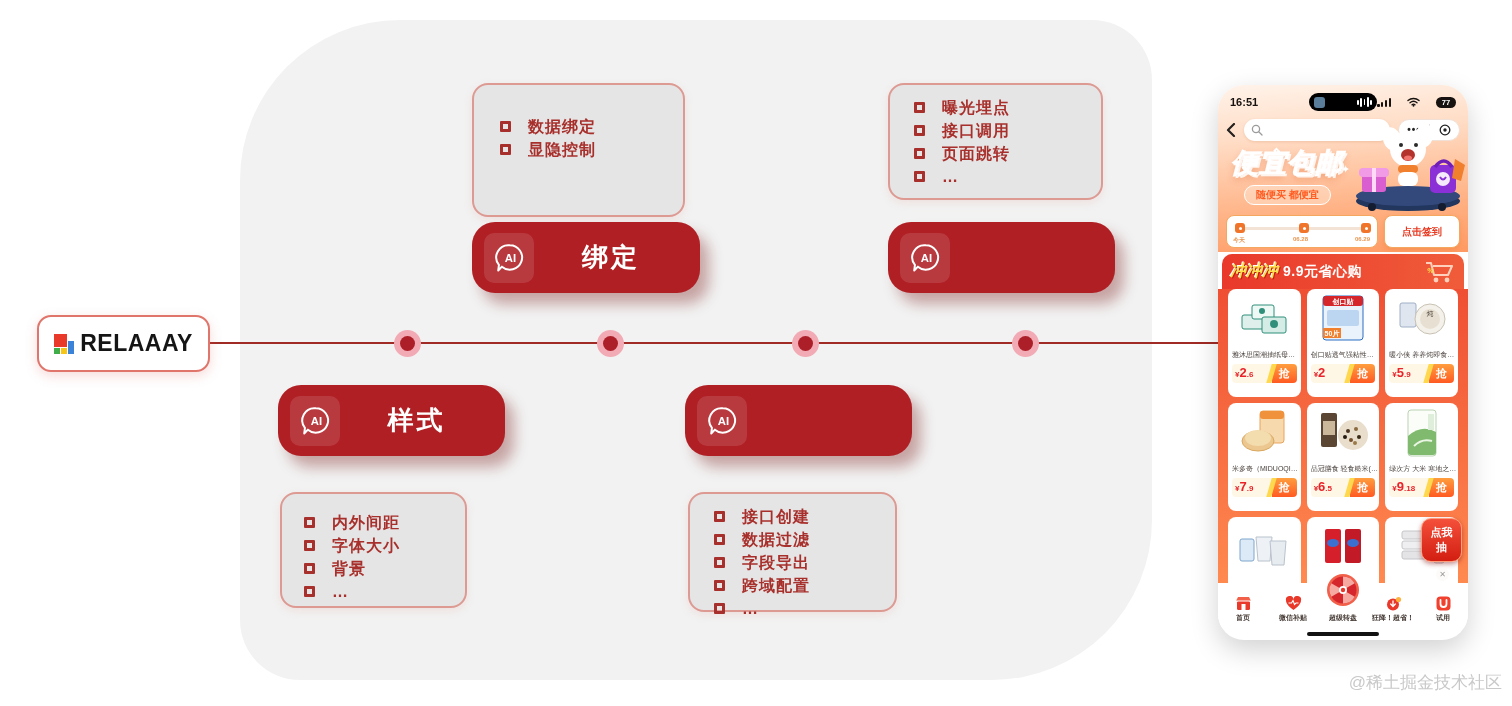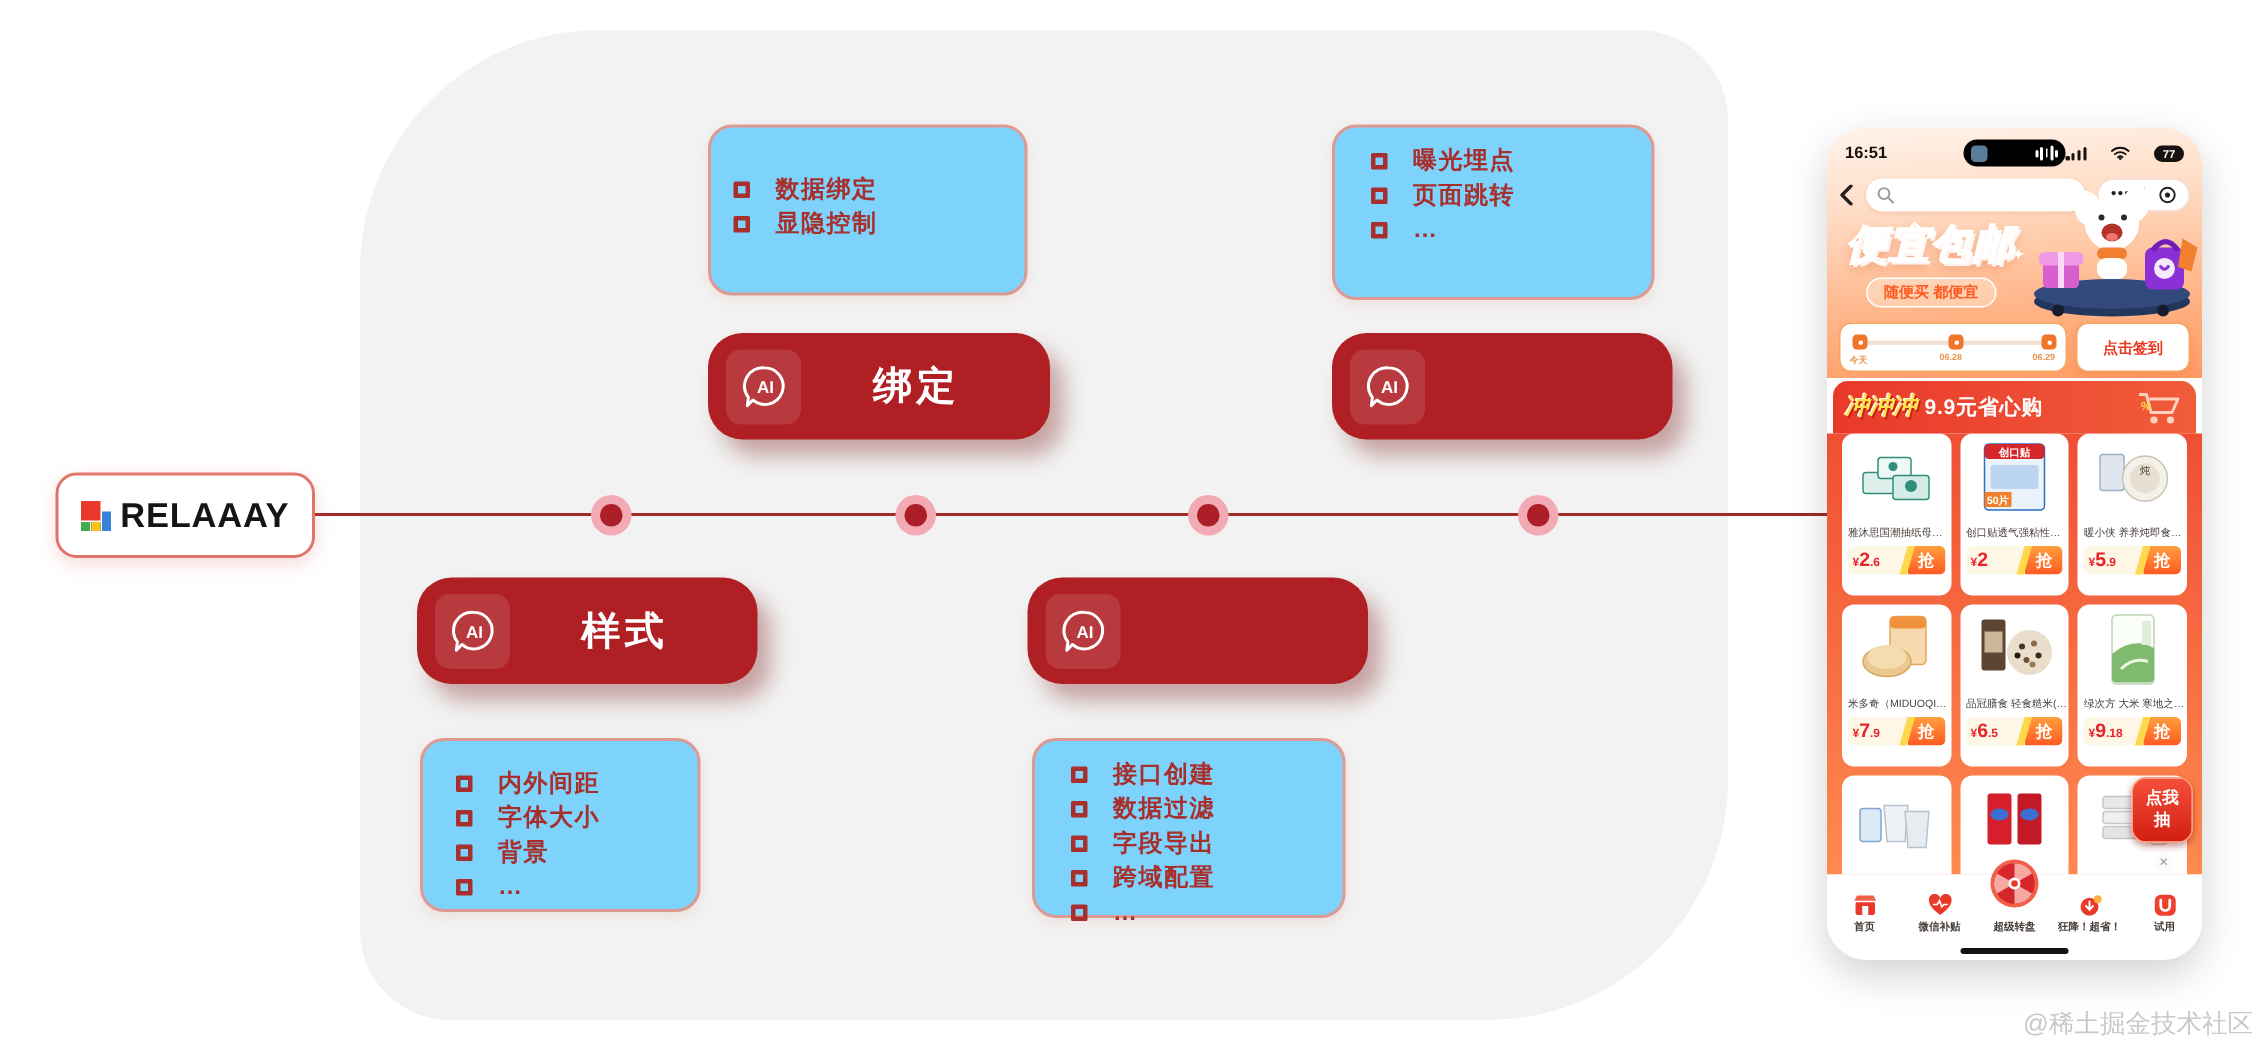--- a/index.html
+++ b/index.html
@@ -25,21 +25,21 @@
 
   
   .node-btn { position:absolute; height:71px; background:#b01f24; border-radius:23px;
               display:flex; align-items:center; padding:0 12px;
               box-shadow:9px 11px 14px rgba(125,38,33,.38); z-index:3; }
   .ai-tile { width:50px; height:50px; background:rgba(255,255,255,.12); border-radius:10px;
              display:grid; place-items:center; flex:0 0 auto; }
   .node-label { flex:1; text-align:center; color:#fff; font-size:26px; font-weight:700; letter-spacing:3px; }
 
   
-  .box-list { position:absolute; background:#7dd3fc; border:2px solid #dd9a93; border-radius:16px;
+  .box-list { position:absolute; background:#e5e5e5; border:2px solid #dd9a93; border-radius:16px;
               box-shadow:0 3px 8px rgba(220,150,140,.18); z-index:3; }
   .chk-row { display:flex; align-items:center; gap:17px; color:#a8302c; font-size:16px;
              font-weight:600; letter-spacing:1px; line-height:23px; }
   .chk { width:11px; height:11px; border:3px solid #a8302c; border-radius:1px; flex:0 0 auto; }
 
   
   .phone { position:absolute; left:1218px; top:85px; width:250px; height:555px; background:#fff;
            border-radius:26px; overflow:hidden; box-shadow:0 10px 28px rgba(0,0,0,.18); z-index:5; }
   .p-top { position:absolute; top:0; left:0; right:0; height:167px;
            background:linear-gradient(175deg,#fff3ea 0%,#ffddc6 30%,#ffb183 72%,#ff9a63 100%); }
@@ -142,35 +142,39 @@
     <svg width="20" height="20" viewBox="0 0 20 20">
       <rect x="0" y="0" width="13" height="13" fill="#e8392b"></rect>
       <rect x="0" y="14" width="6" height="6" fill="#3fae4a"></rect>
       <rect x="7" y="14" width="6" height="6" fill="#f5c built"></rect>
       <rect x="7" y="14" width="6" height="6" fill="#f5c518"></rect>
       <rect x="14" y="7" width="6" height="13" fill="#3b82d9"></rect>
     </svg>
     <span class="logo-text">RELAAAY</span>
   </div>
 
-  <div class="box-list" style="left:472px; top:83px; width:213px; height:114px; padding:30px 0 0 15px;font-family:Liberation Serif, serif;">
+  <div class="box-list" style="left:472px; top:83px; width:213px; height:134px; padding:30px 0 0 26px;font-family:Liberation Serif, serif;">
     <div class="chk-row">
         <span class="chk"></span>
         <span>数据绑定</span>
       </div>
     <div class="chk-row">
         <span class="chk"></span>
         <span>显隐控制</span>
       </div>
   </div>
 
   <div class="box-list" style="left:888px; top:83px; width:215px; height:117px; padding:11px 0 0 24px;">
     <div class="chk-row">
         <span class="chk"></span>
         <span>曝光埋点</span>
+      </div>
+    <div class="chk-row">
+        <span class="chk"></span>
+        <span>接口调用</span>
       </div>
     <div class="chk-row">
         <span class="chk"></span>
         <span>页面跳转</span>
       </div>
     <div class="chk-row">
         <span class="chk"></span>
         <span>…</span>
       </div>
   </div>

